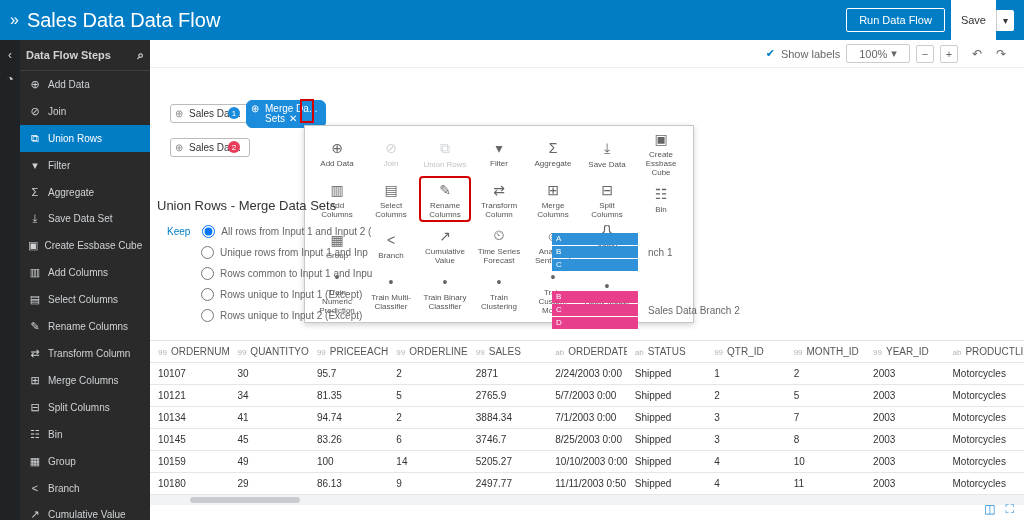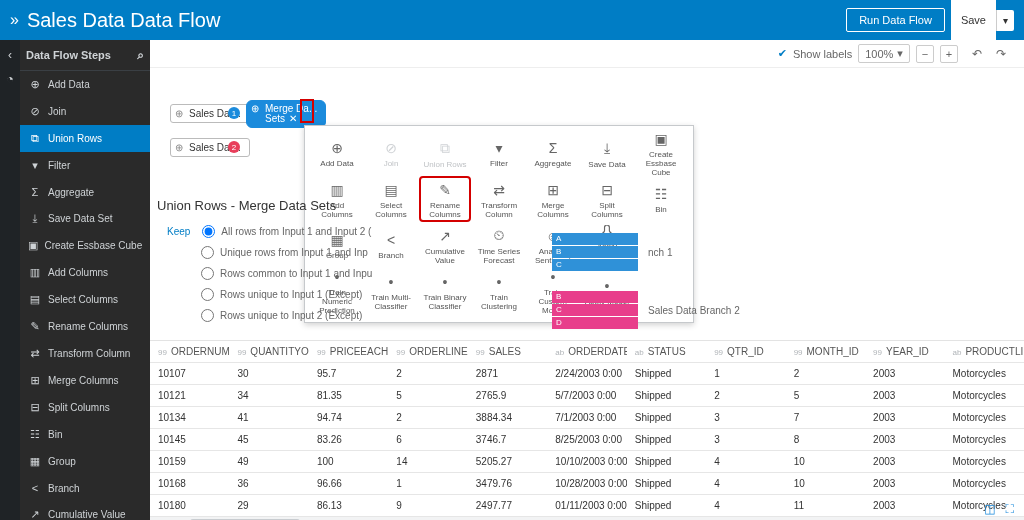--- a/index.html
+++ b/index.html
@@ -22,21 +22,21 @@
 .sidebar .hdr .sp { flex: 1; }
 .sidebar .hdr .sic { font-size: 12px; }
 .step { display: flex; align-items: center; gap: 6px; padding: 7px 8px; font-size: 10px; cursor: pointer; white-space: nowrap; overflow: hidden; }
 .step .ic { width: 14px; font-size: 11px; text-align: center; }
 .step.active { background: #007dc5; color: #fff; }
 
 
 .canvas-wrap { flex: 1; display: flex; flex-direction: column; position: relative; }
 .toolbar2 { height: 28px; display: flex; align-items: center; justify-content: flex-end; padding: 0 18px; gap: 6px; color: #666; font-size: 11px; border-bottom: 1px solid #eee; }
 .toolbar2 .check { color: #007dc5; }
-.toolbar2 .zoom { border: 1px solid #ccc; border-radius: 2px; padding: 2px 6px; display: flex; align-items: center; gap: 4px; }
+.toolbar2 .zoom { border: 1px solid #ccc; border-radius: 2px; padding: 2px 12px; display: flex; align-items: center; gap: 4px; }
 .toolbar2 .pm { width: 18px; height: 18px; border: 1px solid #ccc; display: flex; align-items: center; justify-content: center; border-radius: 2px; cursor: pointer; }
 .toolbar2 .undo { margin-left: 8px; font-size: 12px; }
 
 .canvas { flex: 1; position: relative; overflow: hidden; }
 
 .pill { position: absolute; border: 1px solid #bbb; border-radius: 3px; padding: 3px 8px 3px 18px; background: #fff; font-size: 10px; }
 .pill::before { content: "⊕"; position: absolute; left: 4px; top: 3px; font-size: 10px; color: #888; }
 .pill.blue { background: #1b8bdc; color: #fff; border-color: #1b8bdc; border-radius: 6px; }
 .pill.blue::before { color: #fff; }
 .pill .x { margin-left: 4px; }
@@ -447,39 +447,26 @@
               <td>14</td>
               <td>5205.27</td>
               <td>10/10/2003 0:00</td>
               <td>Shipped</td>
               <td>4</td>
               <td>10</td>
               <td>2003</td>
               <td>Motorcycles</td>
             </tr>
             <tr>
-              <td>10168</td>
-              <td>36</td>
-              <td>96.66</td>
-              <td>1</td>
-              <td>3479.76</td>
-              <td>10/28/2003 0:00</td>
-              <td>Shipped</td>
-              <td>4</td>
-              <td>10</td>
-              <td>2003</td>
-              <td>Motorcycles</td>
-            </tr>
-            <tr>
               <td>10180</td>
               <td>29</td>
               <td>86.13</td>
               <td>9</td>
               <td>2497.77</td>
-              <td>01/11/2003 0:00</td>
+              <td>11/11/2003 0:50</td>
               <td>Shipped</td>
               <td>4</td>
               <td>11</td>
               <td>2003</td>
               <td>Motorcycles</td>
             </tr>
           </tbody>
       </table>
       <div class="hscroll">
           <div class="thumb"></div>

